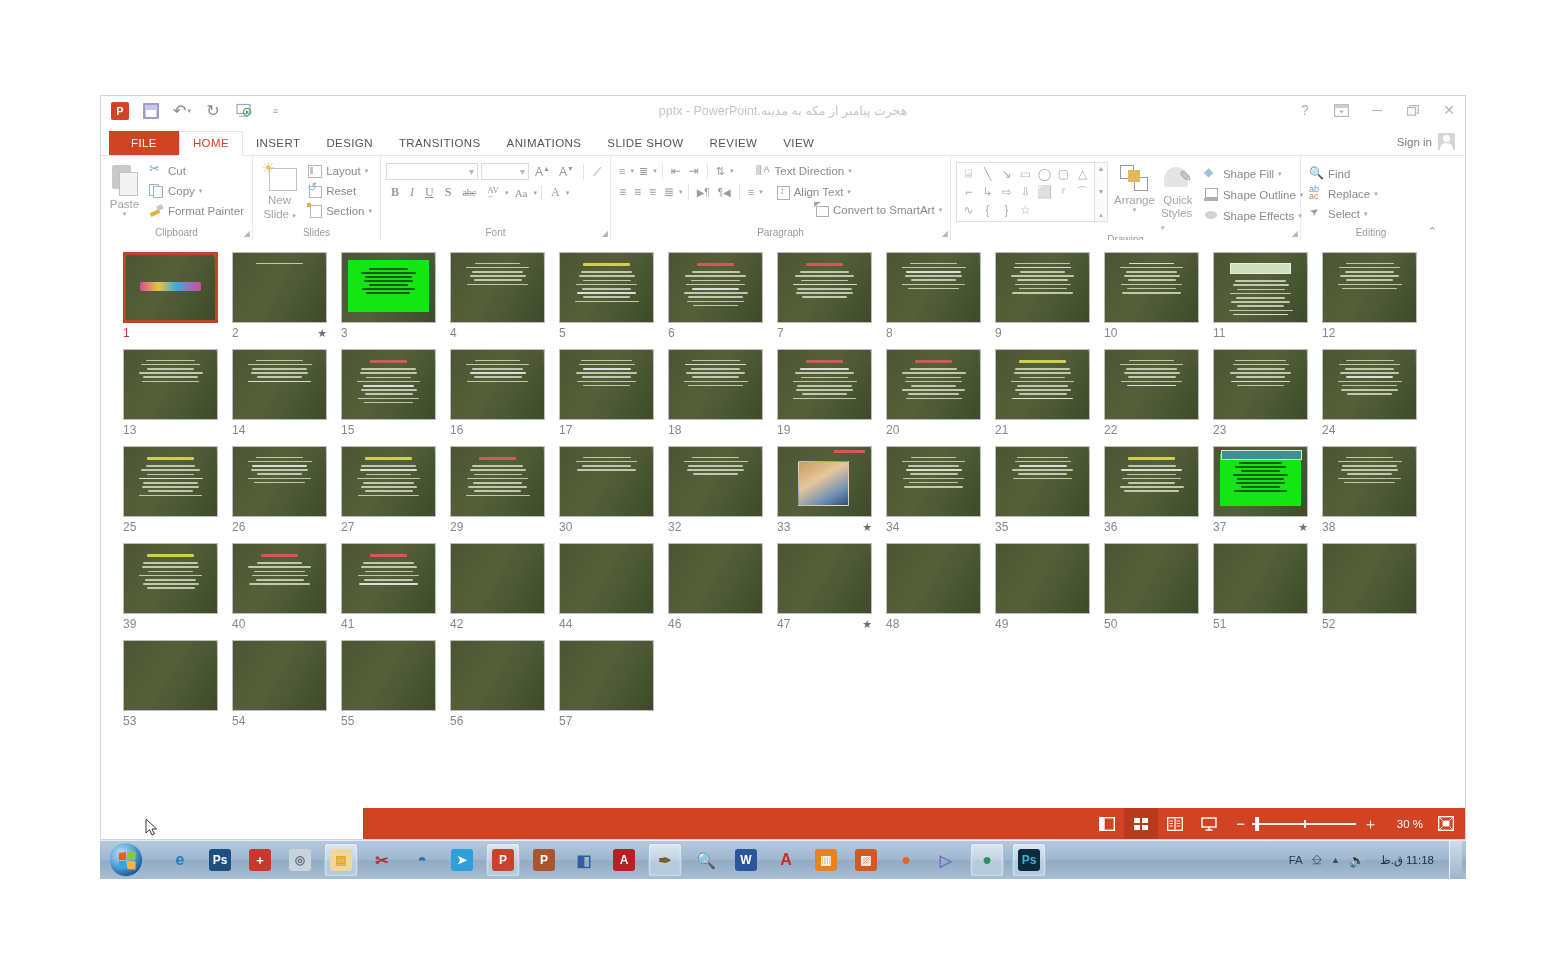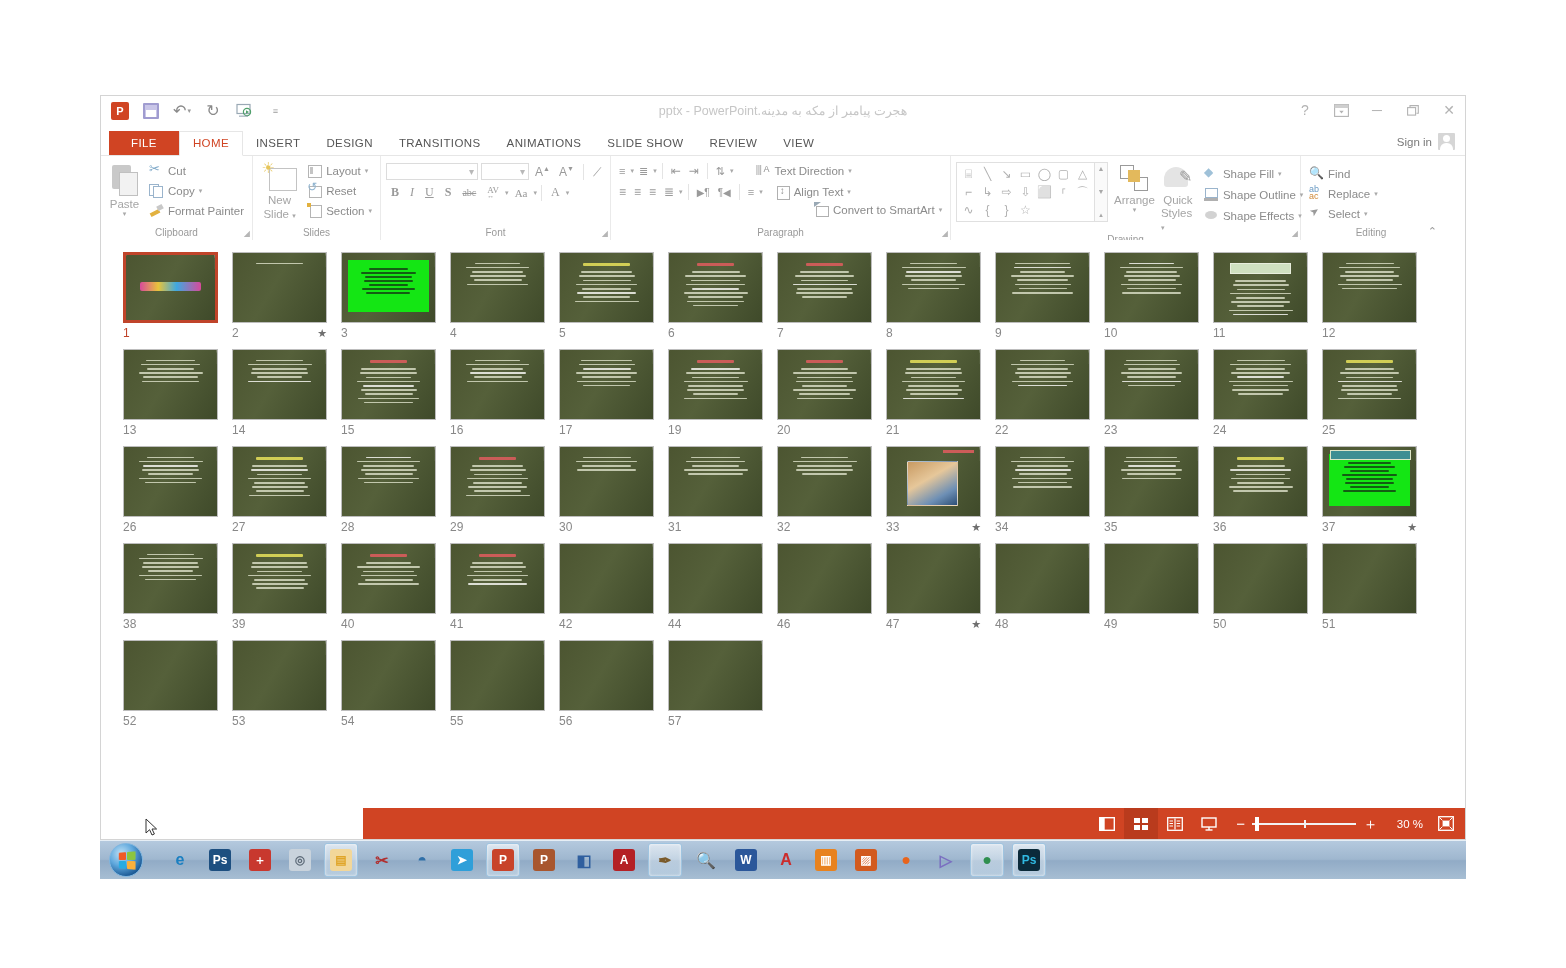--- a/index.html
+++ b/index.html
@@ -813,20 +813,39 @@
             </div>
             <div class="meta">
               <span class="num">17</span>
             </div>
           </div>
           <div class="cell">
             <div class="thumbwrap">
               <div class="thumb">
                 <div class="rays"></div>
                 <div class="tlines">
+                  <div class="tl" style="width: 60%;"></div>
+                  <div class="tl w" style="width: 76%;"></div>
+                  <div class="tl" style="width: 62%;"></div>
+                  <div class="tl" style="width: 74%;"></div>
+                  <div class="tl" style="width: 58%;"></div>
+                  <div class="tl" style="width: 80%;"></div>
+                  <div class="tl" style="width: 68%;"></div>
+                </div>
+              </div>
+            </div>
+            <div class="meta">
+              <span class="num">18</span>
+            </div>
+          </div>
+          <div class="cell">
+            <div class="thumbwrap">
+              <div class="thumb">
+                <div class="rays"></div>
+                <div class="tlines">
                   <div class="tl r ttitle" style="width: 46%;"></div>
                   <div class="tl w" style="width: 62%;"></div>
                   <div class="tl" style="width: 74%;"></div>
                   <div class="tl" style="width: 58%;"></div>
                   <div class="tl" style="width: 80%;"></div>
                   <div class="tl" style="width: 68%;"></div>
                   <div class="tl" style="width: 72%;"></div>
                   <div class="tl" style="width: 56%;"></div>
                   <div class="tl" style="width: 78%;"></div>
                 </div>
@@ -996,39 +1015,20 @@
             </div>
             <div class="meta">
               <span class="num">27</span>
             </div>
           </div>
           <div class="cell">
             <div class="thumbwrap">
               <div class="thumb">
                 <div class="rays"></div>
                 <div class="tlines">
-                  <div class="tl w" style="width: 56%;"></div>
-                  <div class="tl" style="width: 78%;"></div>
-                  <div class="tl" style="width: 64%;"></div>
-                  <div class="tl" style="width: 70%;"></div>
-                  <div class="tl" style="width: 60%;"></div>
-                  <div class="tl" style="width: 76%;"></div>
-                  <div class="tl" style="width: 62%;"></div>
-                </div>
-              </div>
-            </div>
-            <div class="meta">
-              <span class="num">28</span>
-            </div>
-          </div>
-          <div class="cell">
-            <div class="thumbwrap">
-              <div class="thumb">
-                <div class="rays"></div>
-                <div class="tlines">
                   <div class="tl r ttitle" style="width: 46%;"></div>
                   <div class="tl" style="width: 64%;"></div>
                   <div class="tl" style="width: 70%;"></div>
                   <div class="tl" style="width: 60%;"></div>
                   <div class="tl" style="width: 76%;"></div>
                   <div class="tl" style="width: 62%;"></div>
                   <div class="tl" style="width: 74%;"></div>
                   <div class="tl" style="width: 58%;"></div>
                   <div class="tl" style="width: 80%;"></div>
                 </div>
@@ -1045,37 +1045,20 @@
                 <div class="tlines">
                   <div class="tl" style="width: 60%;"></div>
                   <div class="tl" style="width: 76%;"></div>
                   <div class="tl" style="width: 62%;"></div>
                   <div class="tl" style="width: 74%;"></div>
                 </div>
               </div>
             </div>
             <div class="meta">
               <span class="num">30</span>
-            </div>
-          </div>
-          <div class="cell">
-            <div class="thumbwrap">
-              <div class="thumb">
-                <div class="rays"></div>
-                <div class="tlines">
-                  <div class="tl" style="width: 62%;"></div>
-                  <div class="tl" style="width: 74%;"></div>
-                  <div class="tl" style="width: 58%;"></div>
-                  <div class="tl" style="width: 80%;"></div>
-                  <div class="tl" style="width: 68%;"></div>
-                </div>
-              </div>
-            </div>
-            <div class="meta">
-              <span class="num">31</span>
             </div>
           </div>
           <div class="cell">
             <div class="thumbwrap">
               <div class="thumb">
                 <div class="rays"></div>
                 <div class="tlines">
                   <div class="tl" style="width: 58%;"></div>
                   <div class="tl" style="width: 80%;"></div>
                   <div class="tl" style="width: 68%;"></div>
@@ -1537,18 +1520,26 @@
         <div class="tbi">
           <span class="sq" style="background: transparent; color: rgb(122, 111, 192); font-size: 16px;">▷</span>
         </div>
         <div class="tbi active">
           <span class="sq" style="background: transparent; color: rgb(47, 143, 79); font-size: 16px;">●</span>
         </div>
         <div class="tbi active">
           <span class="sq" style="background: rgb(11, 42, 58); color: rgb(48, 184, 224);">Ps</span>
         </div>
       </div>
+    <div id="tray">
+      <span>FA</span>
+      <span class="tray-ico">⎒</span>
+      <span class="tray-ico" style="font-size:9px;">▲</span>
+      <span class="tray-ico">🔊</span>
+      <span id="clock">11:18 ق.ظ</span>
+      <span id="showdesk"></span>
+    </div>
   </div>
 
   <svg id="cursor" viewBox="0 0 13 19">
     <path d="M1,1 L1,15 L4.6,11.7 L7,17 L9.4,16 L7,11 L11.6,11 Z" fill="#fff" stroke="#333" stroke-width="1"></path>
   </svg>
 </div>
 
 </body></html>

